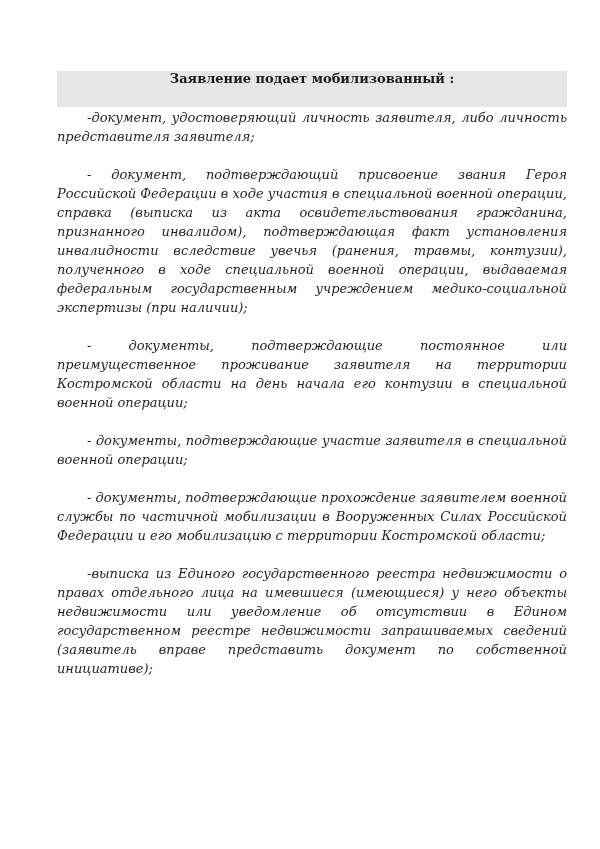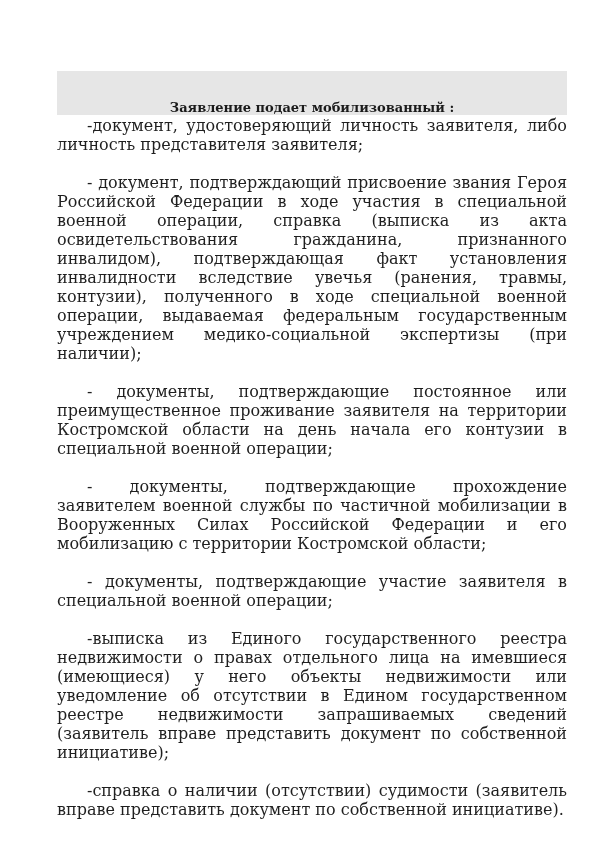--- a/index.html
+++ b/index.html
@@ -16,55 +16,55 @@
       color: #1f1f1f;
     }
     .page {
       position: absolute;
       left: 57px;
       top: 71px;
       width: 510px;
     }
     .header-box {
       background: #e6e6e6;
-      height: 44px;
+      height: 36px;
       display: flex;
-      align-items: flex-end;
+      align-items: flex-start;
       justify-content: center;
     }
     .header-title {
       font-weight: bold;
       font-size: 13px;
       letter-spacing: 0px;
       color: #1a1a1a;
     }
     .items {
       margin-top: 1px;
     }
     .item {
-      font-size: 16px;
+      font-size: 13px;
       line-height: 19px;
       text-align: justify;
       text-indent: 30px;
       margin: 0 0 19px 0;
       hyphens: manual;
+      font-style: italic;
     }
     .item:first-child {
       margin-top: 0;
     }
   </style>
 </head>
 <body>
 
 <div class="page">
   <div class="header-box">
     <span class="header-title">Заявление подает мобилизованный :</span>
   </div>
   <div class="items">
     <p class="item">-документ, удостоверяющий личность заявителя, либо личность представителя заявителя;</p>
     <p class="item">- документ, подтверждающий присвоение звания Героя Российской Федерации в ходе участия в специальной военной операции,  справка (выписка из акта освидетельствования гражданина, признанного инвалидом), подтверждающая факт установления инвалидности вследствие увечья (ранения, травмы, контузии), полученного в ходе специальной военной операции, выдаваемая федеральным государственным учреждением медико-социальной экспертизы (при наличии);</p>
     <p class="item">- документы, подтверждающие постоянное или преимущественное проживание заявителя на территории Костромской области на день начала его контузии в специальной военной операции;</p>
+    <p class="item">- документы, подтверждающие участие заявителя в специальной военной операции;</p>
     <p class="item">- документы, подтверждающие прохождение заявителем военной службы по частичной мобилизации в Вооруженных Силах Российской Федерации и его мобилизацию с территории Костромской области;</p>
-    <p class="item">- документы, подтверждающие участие заявителя в специальной военной операции;</p>
     <p class="item">-выписка из Единого государственного реестра недвижимости о правах отдельного лица на имевшиеся (имеющиеся) у него объекты недвижимости или уведомление об отсутствии в Едином государственном реестре недвижимости запрашиваемых сведений (заявитель вправе представить  документ по собственной инициативе);</p>
-    <p class="item">-справка о наличии (отсутствии) судимости (заявитель вправе представить  документ по собственной инициативе).</p>
   </div>
 </div>
 
 </body></html>

